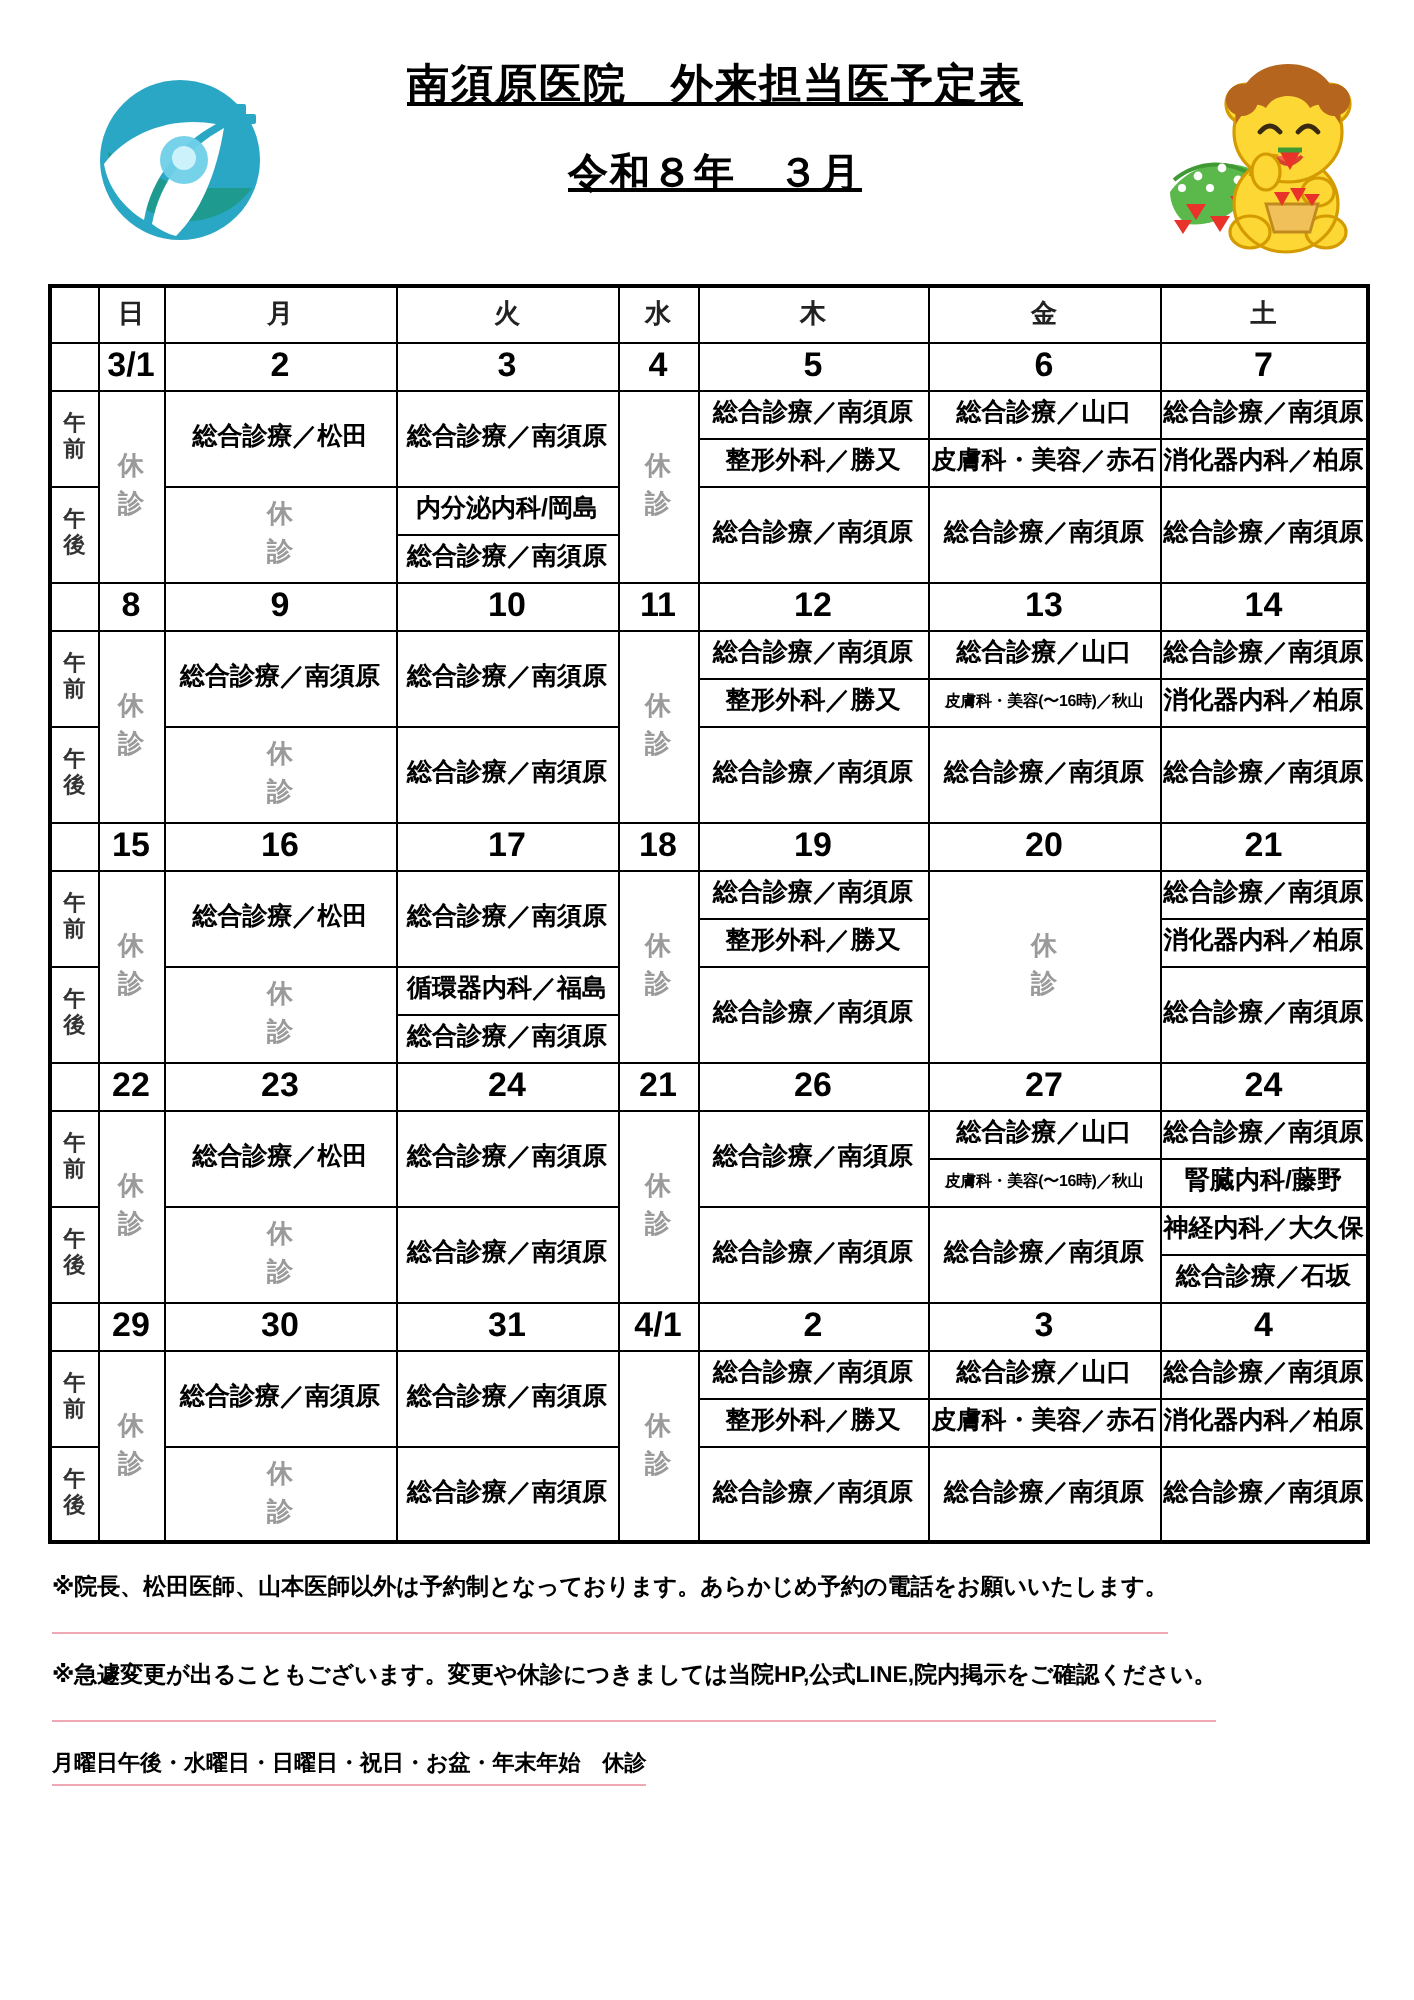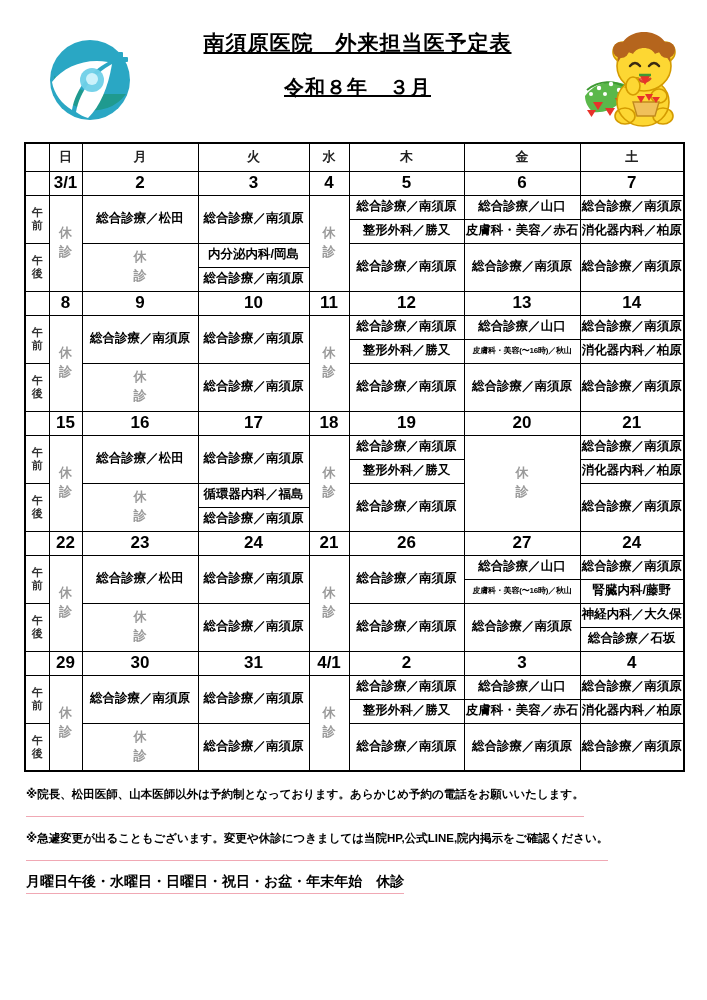--- a/index.html
+++ b/index.html
@@ -99,21 +99,21 @@
     padding-bottom:14px;
     white-space:pre;
   }
   .hours {
     font-size:11.5px; font-weight:bold; line-height:1.4;
     margin-bottom:11px; display:inline-block;
     border-bottom:1.5px solid #f0a8b4;
     padding-bottom:1px; white-space:pre;
   }
   .note-row { display:block; }
-  .tiny { font-size:14px; }
+  .tiny { font-size:11px; }
 </style>
 </head>
 <body>
 
 <div id="header">
 
   <div id="logo">
     <svg viewBox="0 0 92 92" width="92" height="92">
       <circle cx="44" cy="48" r="40" fill="#2aa7c4"></circle>
       <path d="M8 44 A40 40 0 0 0 80 62 L44 62 Z" fill="#1f9a8f"></path>

